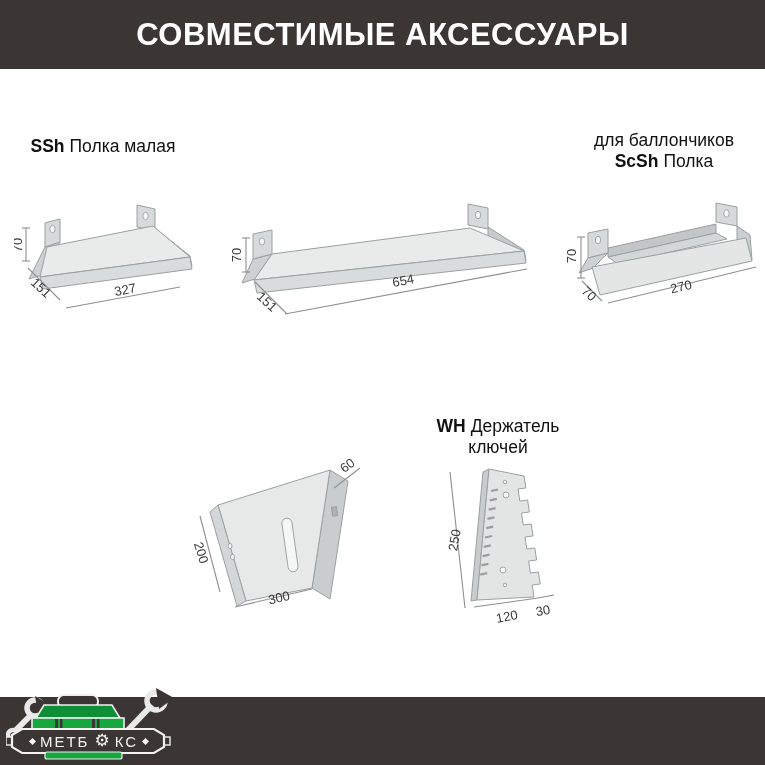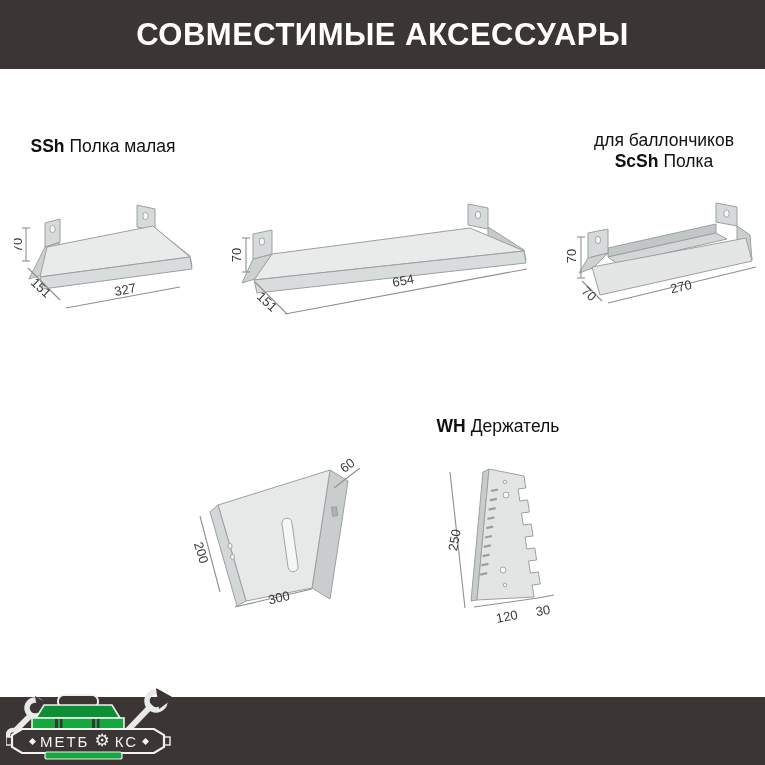--- a/index.html
+++ b/index.html
@@ -37,20 +37,21 @@
 
   <div class="ptitle" style="left:3px;top:136px;">
     <span class="code">SSh</span><span>Полка малая</span>
   </div>
   <div class="ptitle" style="left:564px;top:130px;">
     <div>для баллончиков</div>
     <div><span class="code">ScSh</span><span>Полка</span></div>
   </div>
   <div class="ptitle" style="left:398px;top:416px;">
     <div><span class="code">WH</span><span>Держатель</span></div>
+    <div>ключей</div>
   </div>
 
   <svg style="position:absolute;left:14px;top:195px;" width="205" height="128" viewBox="0 0 205 128">
     <g class="part">
       <polygon points="141,33 176,61 178,71 141,43" fill="#c6caca"></polygon>
       <polygon points="31,52 46,47 28,80 15,84" fill="#cdd1d1"></polygon>
       <polygon points="123,10 141,14 141,36 123,32" fill="#d6dada"></polygon>
       <ellipse class="hole" cx="131.5" cy="21" rx="2.7" ry="3.7"></ellipse>
       <polygon points="31,28 46,24 46,47 31,52" fill="#d6dada"></polygon>
       <ellipse class="hole" cx="38.5" cy="34" rx="2.7" ry="3.7"></ellipse>

